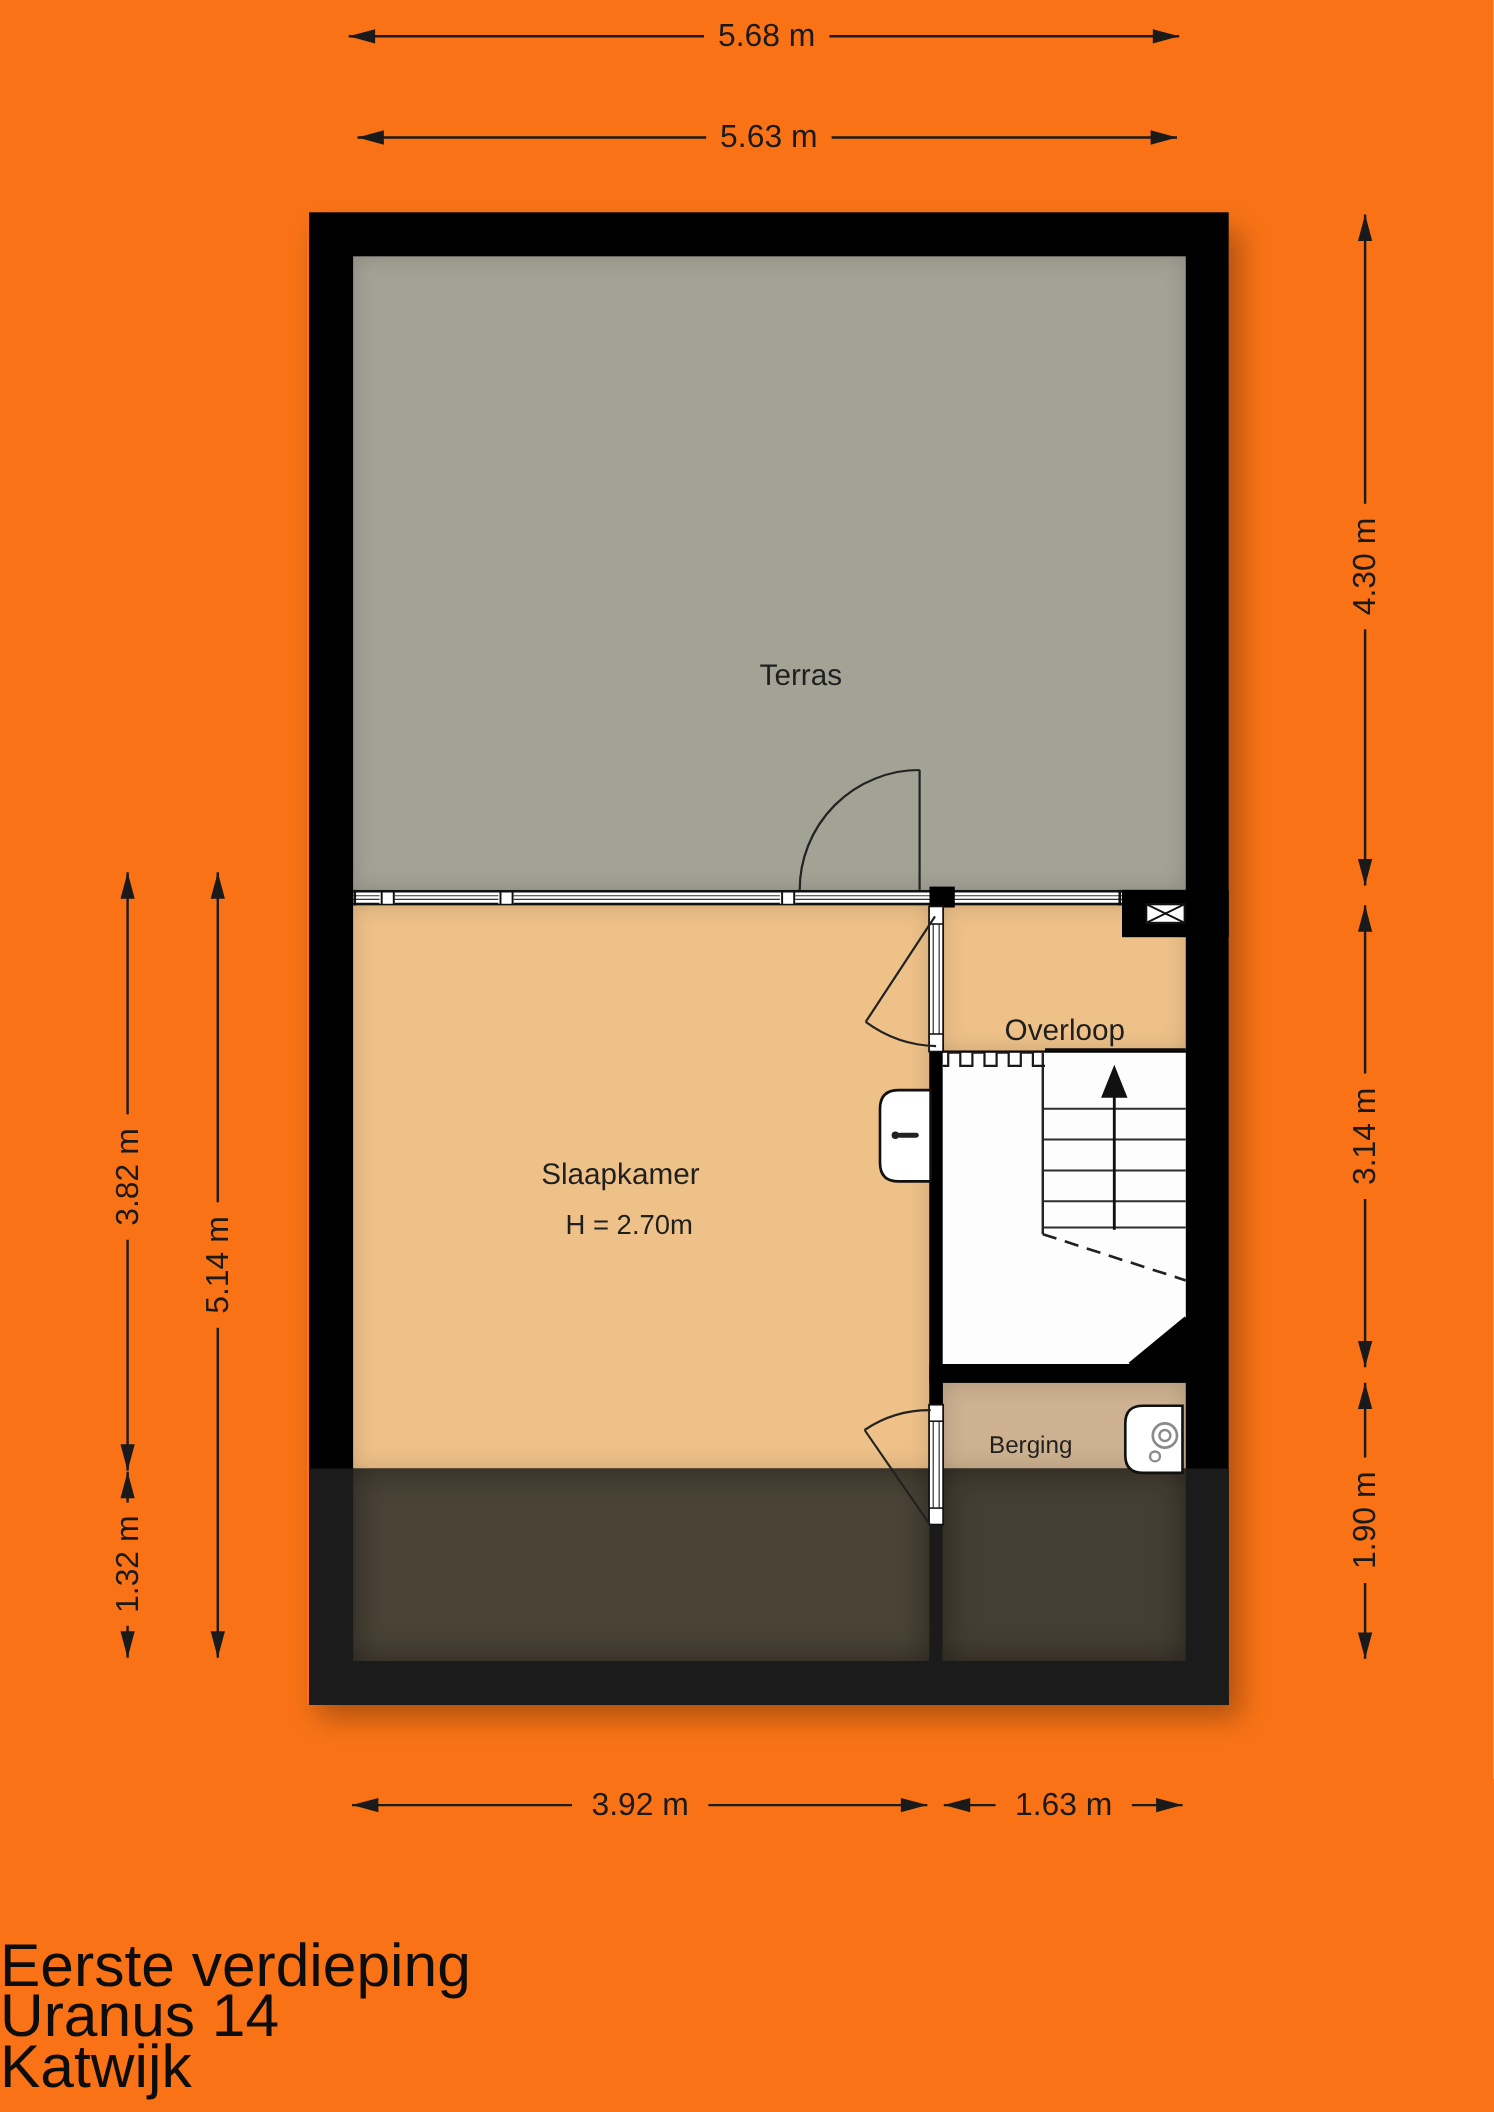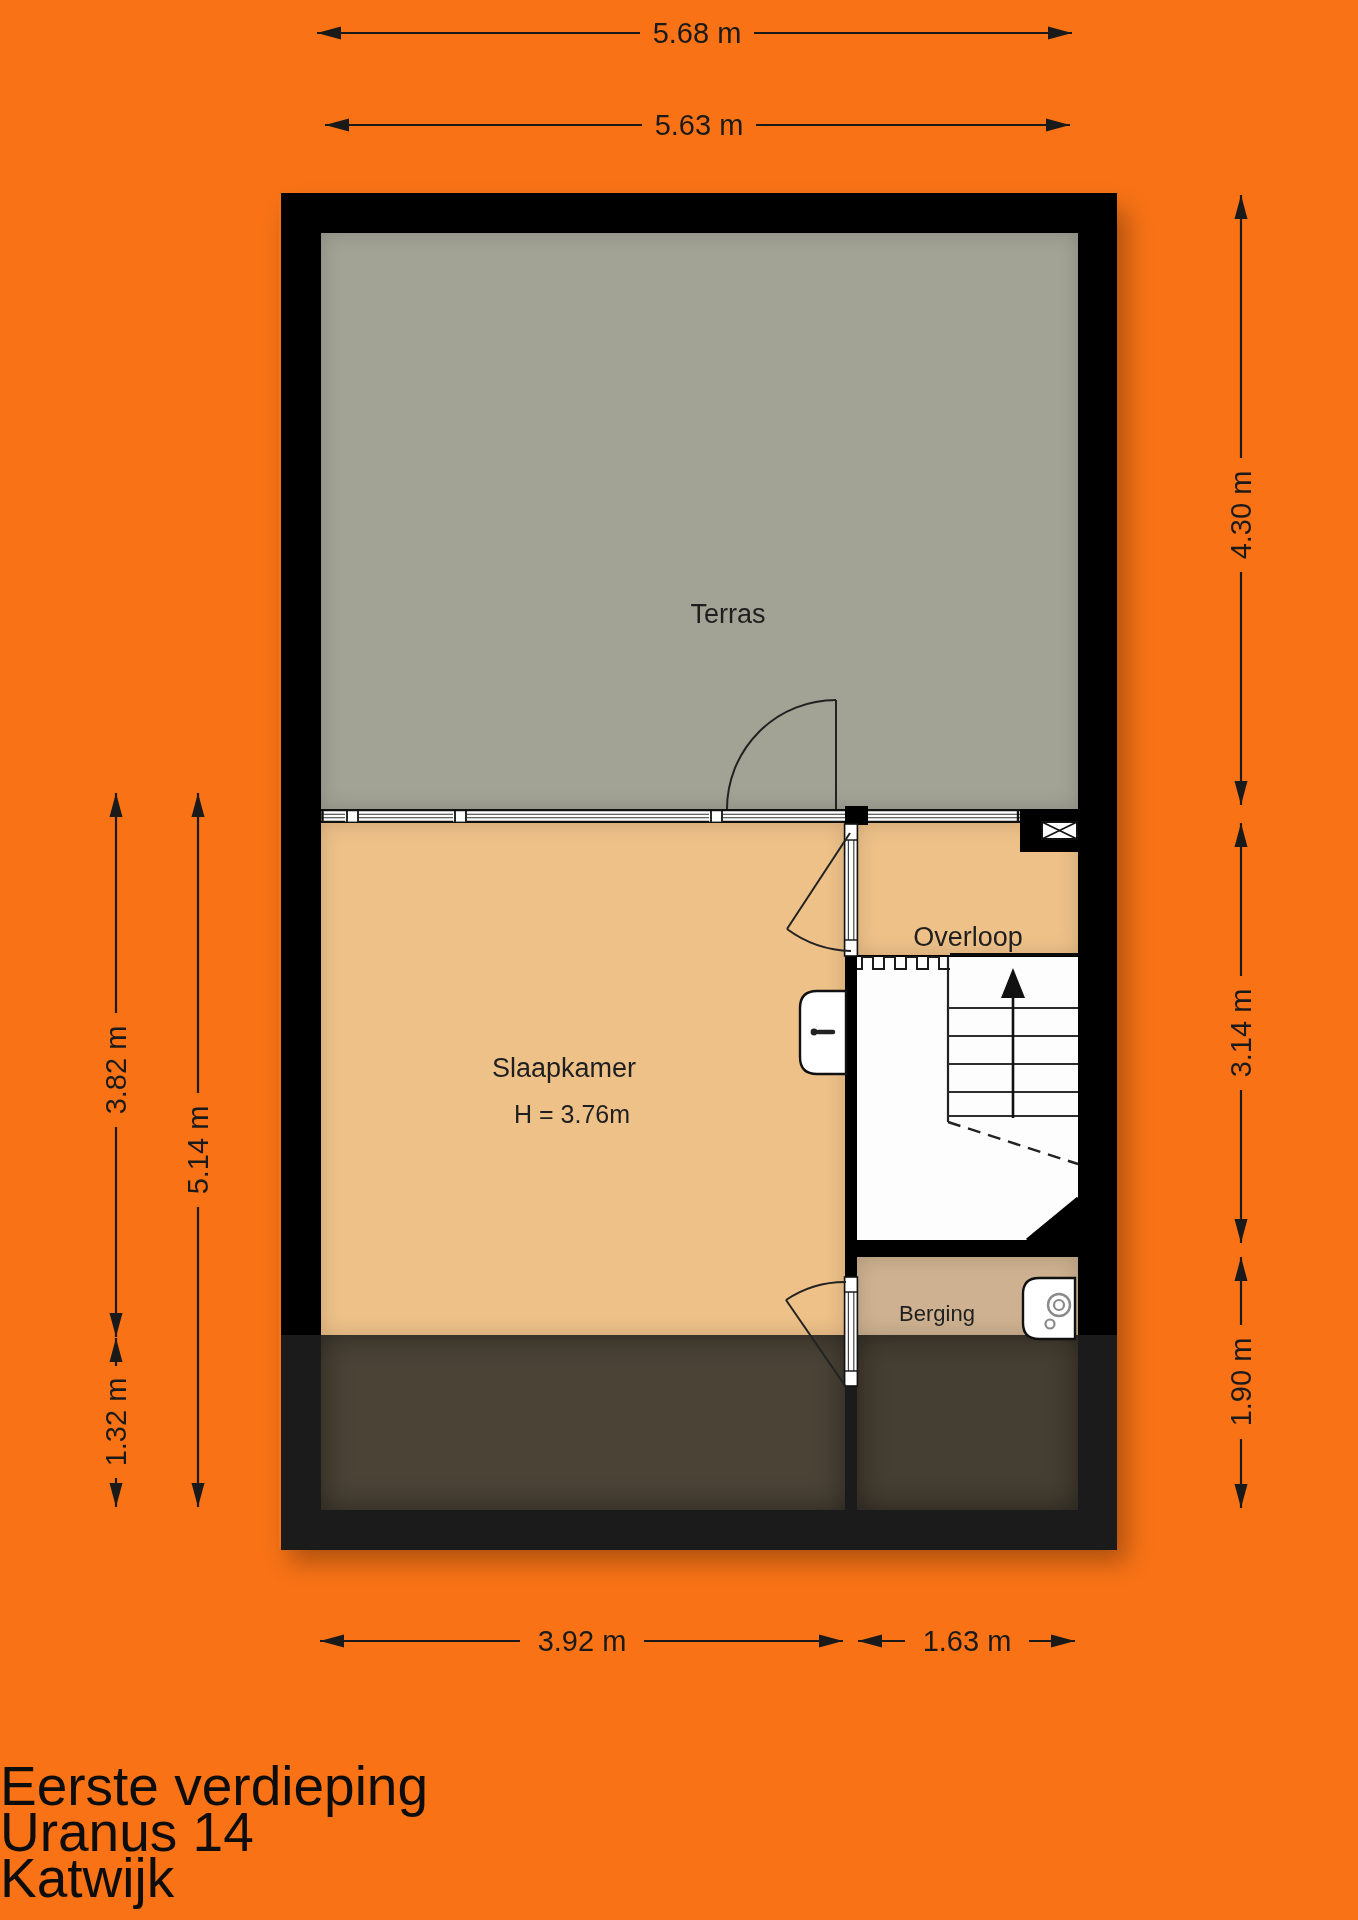--- a/index.html
+++ b/index.html
@@ -201,21 +201,21 @@
       <text x="116" y="1070" transform="rotate(-90 116 1070)" dominant-baseline="central">3.82 m</text>
       <text x="198" y="1150" transform="rotate(-90 198 1150)" dominant-baseline="central">5.14 m</text>
       <text x="116" y="1422" transform="rotate(-90 116 1422)" dominant-baseline="central">1.32 m</text>
       <text x="582" y="1641" dominant-baseline="central">3.92 m</text>
       <text x="967" y="1641" dominant-baseline="central">1.63 m</text>
     </g>
   </svg>
 
   <div class="abs room-label" style="left:700px;top:614px;margin-left:28px;">Terras</div>
   <div class="abs room-label" style="left:564px;top:1068px;">Slaapkamer</div>
-  <div class="abs room-label sub-label" style="left:572px;top:1114px;">H = 3.76m</div>
+  <div class="abs room-label sub-label" style="left:572px;top:1114px;">H = 2.70m</div>
   <div class="abs room-label" style="left:968px;top:905px;margin-top:32px;">Overloop</div>
   <div class="abs room-label" style="left:937px;top:1314px;font-size:22px;">Berging</div>
 
   <div class="abs" id="title-block">
     <div>Eerste verdieping</div>
     <div>Uranus 14</div>
     <div>Katwijk</div>
   </div>
 
 </div>

